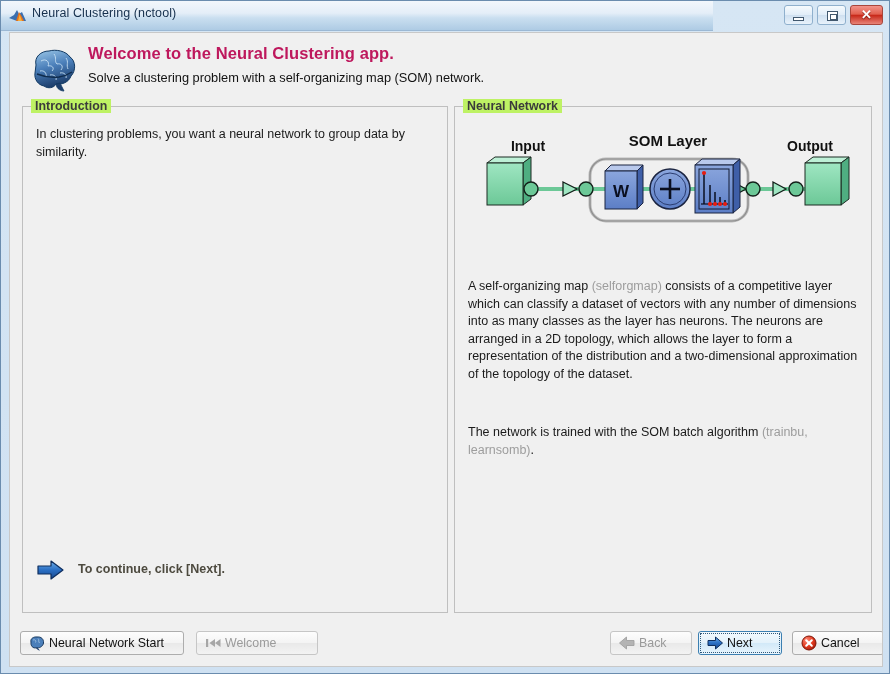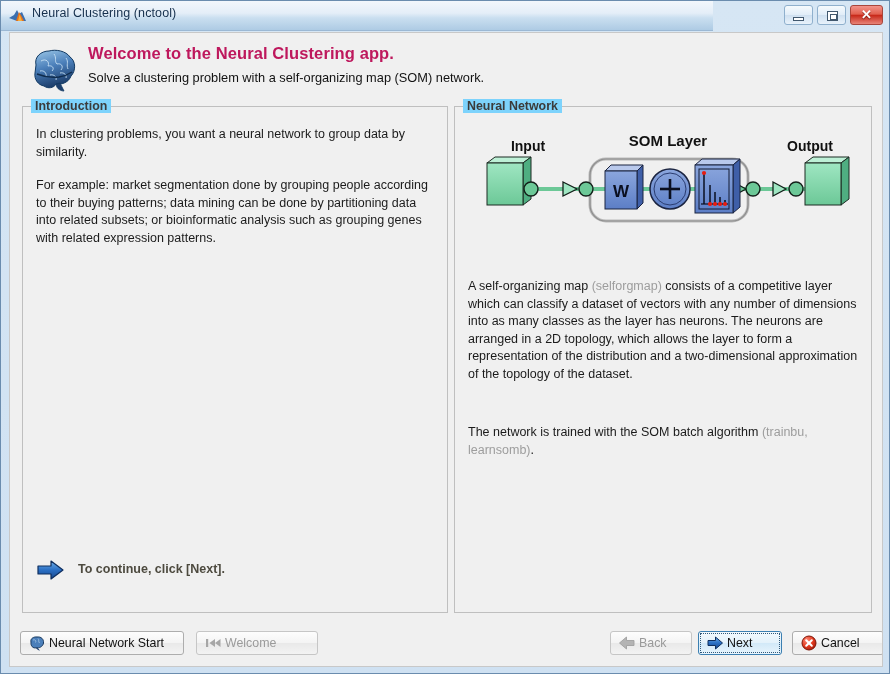--- a/index.html
+++ b/index.html
@@ -135,21 +135,21 @@
   .group {
     position: absolute;
     border: 1px solid #bfbfbf;
     background: #f0f0f0;
     box-sizing: border-box;
   }
   .group > .legend {
     position: absolute;
     top: -8px; left: 8px;
     padding: 0 4px;
-    background: #7dd3fc;
+    background: #bef264;
     font-size: 12.4px;
     color: #3b3b3b;
     font-weight: bold;
     white-space: nowrap;
   }
   #grp-intro { left: 12px; top: 73px; width: 426px; height: 507px; }
   #grp-net   { left: 444px; top: 73px; width: 418px; height: 507px; }
 
   .para {
     position: absolute;
@@ -297,21 +297,20 @@
           <path d="M11 29 C16 31 24 33 33 32 C39 31 43 29 46 27" stroke="#0f2c4d" stroke-width="1.4" fill="none"></path>
         </svg>
       </span>
       <div class="head-title">Welcome to the Neural Clustering app.</div>
       <div class="head-sub">Solve a clustering problem with a self-organizing map (SOM) network.</div>
     </div>
 
     <div class="group" id="grp-intro">
       <span class="legend">Introduction</span>
       <div class="para intro-text" id="intro-p1">In clustering problems, you want a neural network to group data by similarity.</div>
-      <div class="para intro-text" id="intro-p2">For example: market segmentation done by grouping people according to their buying patterns; data mining can be done by partitioning data into related subsets; or bioinformatic analysis such as grouping genes with related expression patterns.</div>
     </div>
 
     <div class="group" id="grp-net">
       <span class="legend">Neural Network</span>
 
       <div id="diagram">
         <svg width="416" height="120" viewBox="0 0 416 120">
           <defs>
             <linearGradient id="blkG" x1="0" y1="0" x2="0" y2="1">
               <stop offset="0" stop-color="#9fe6c2"></stop>

